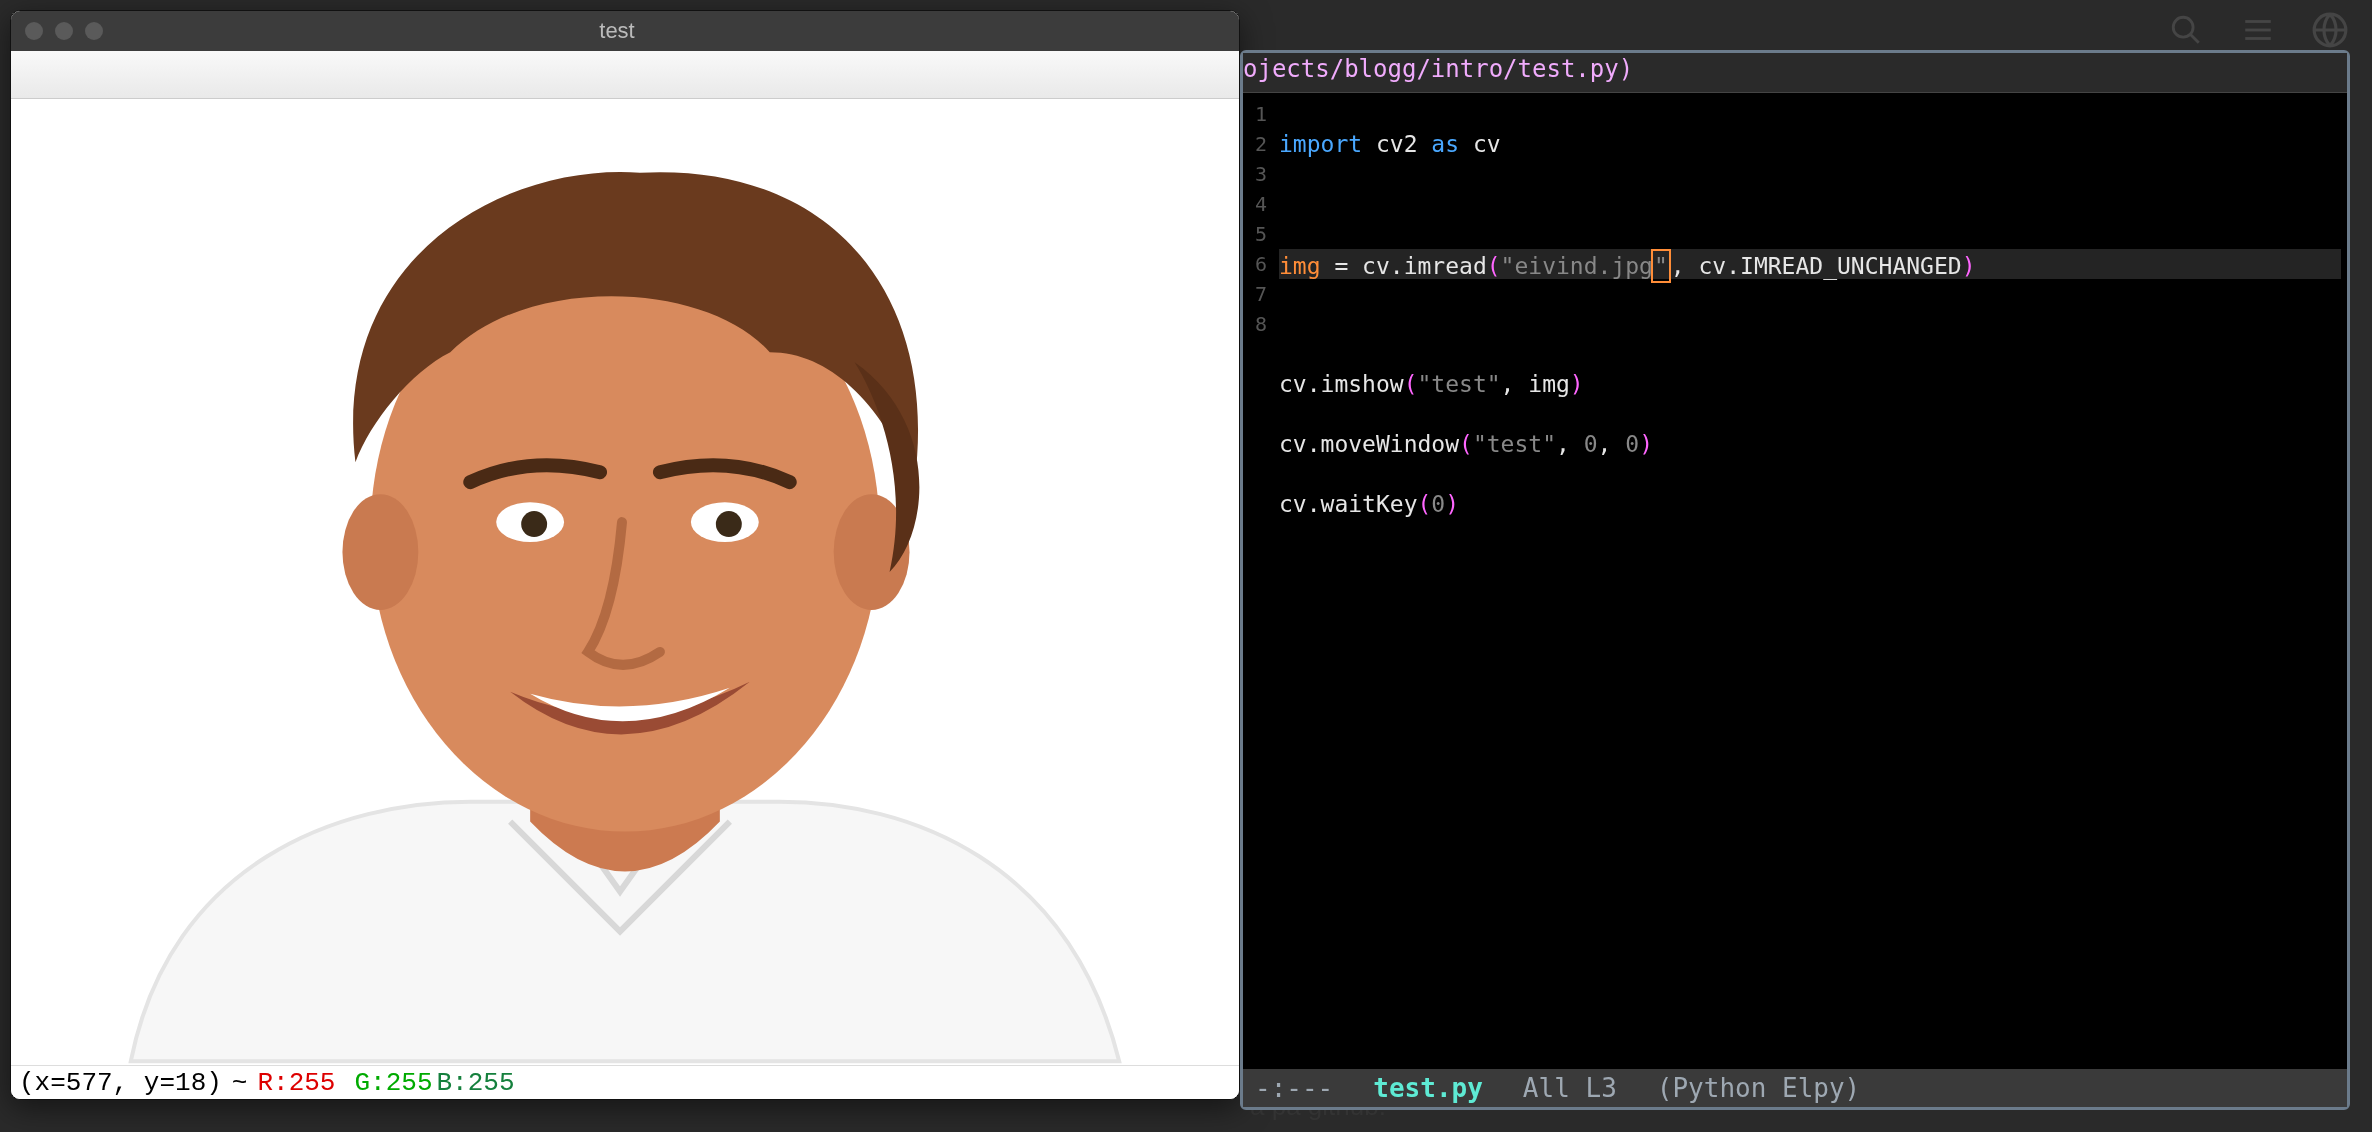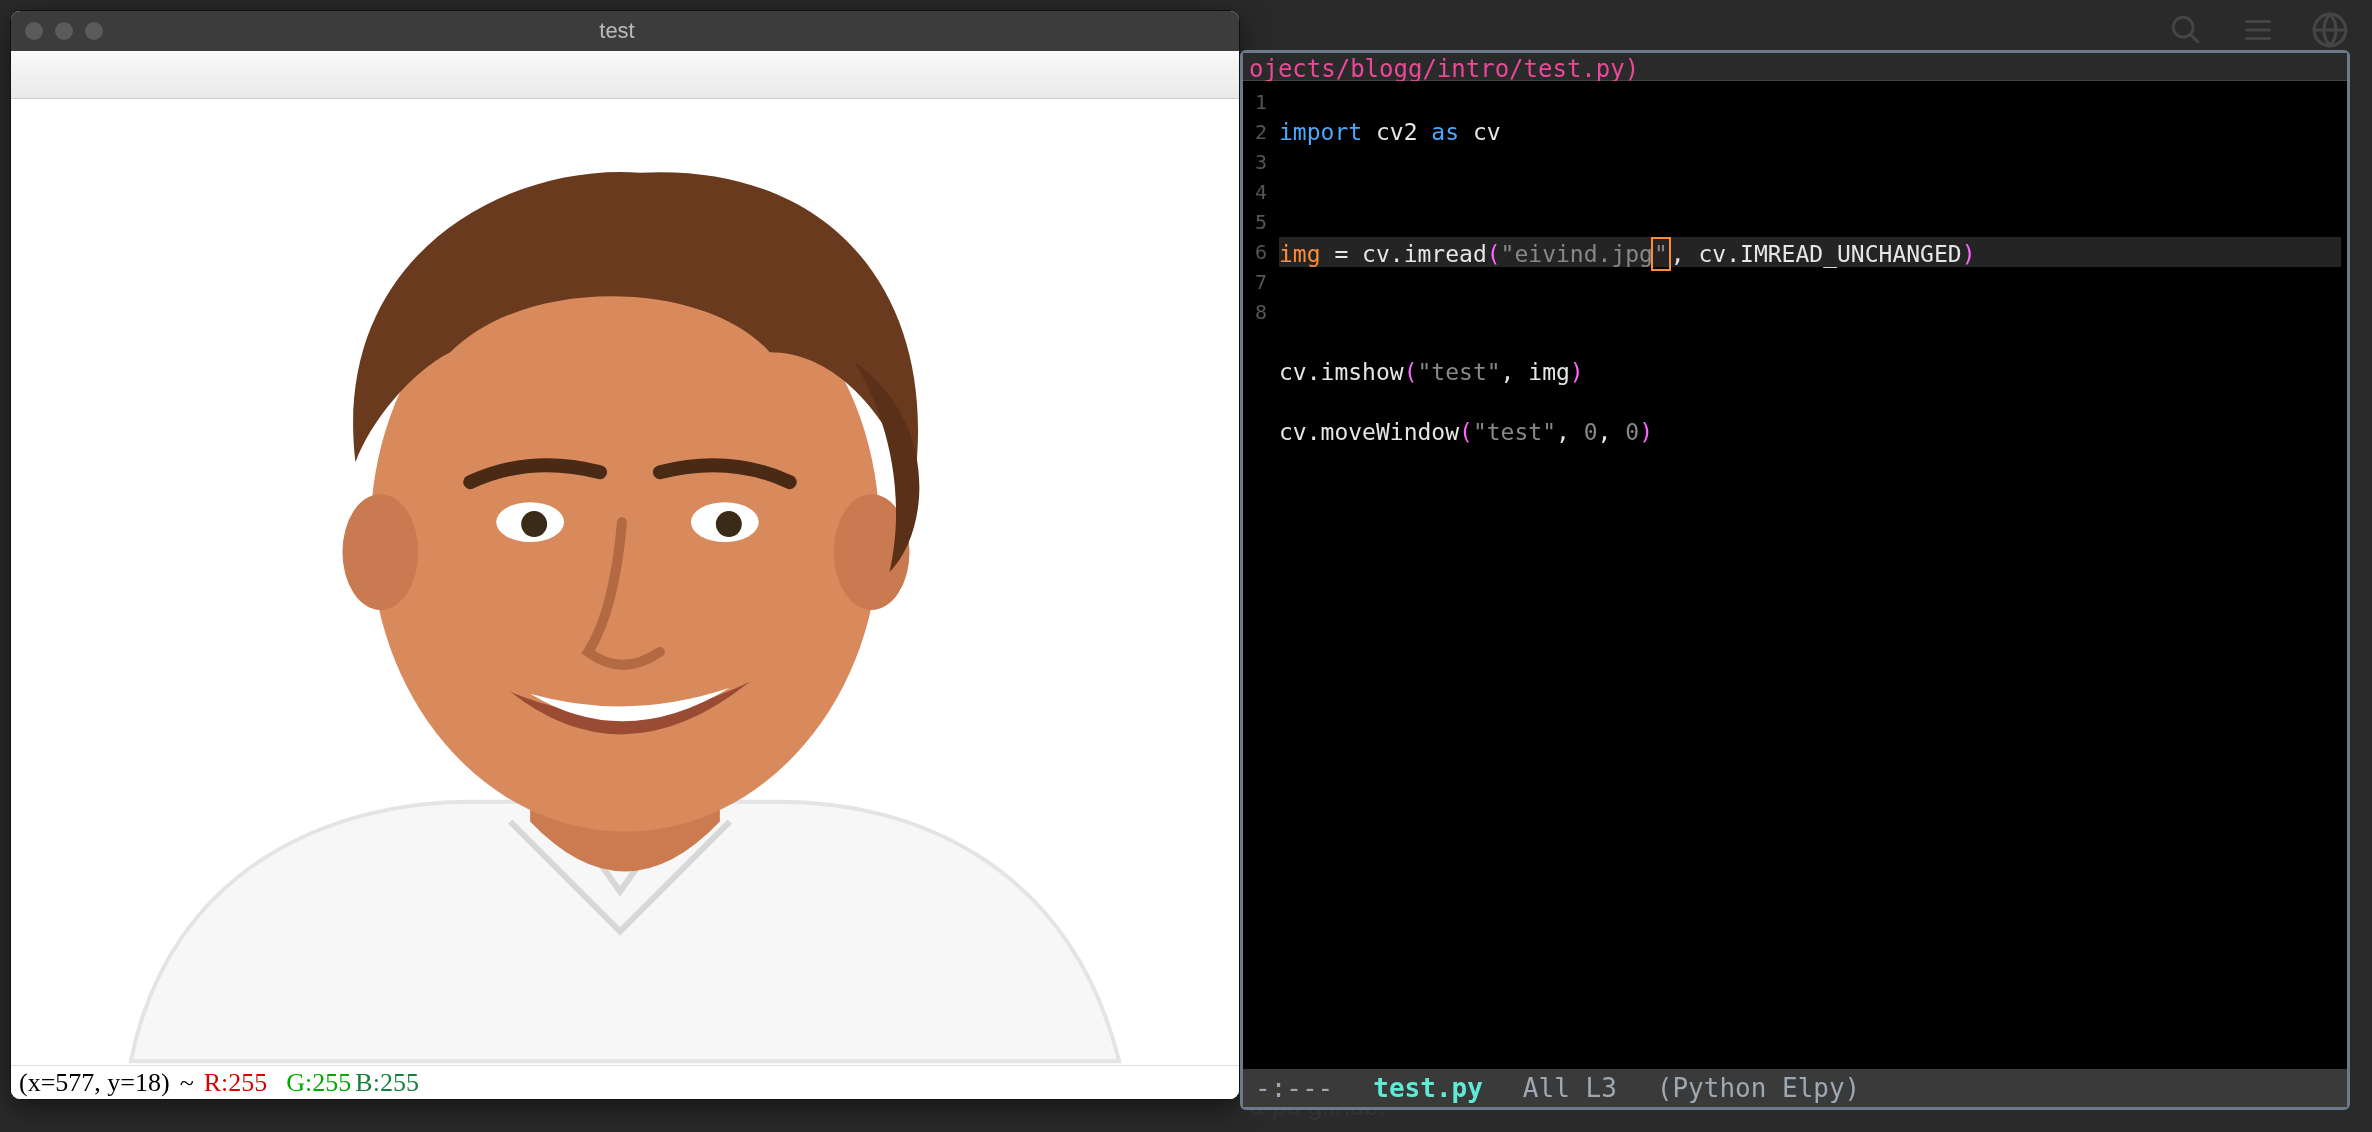--- a/index.html
+++ b/index.html
@@ -60,21 +60,21 @@
     background: #fff;
     position: relative;
   }
   .img-canvas svg { width: 100%; height: 100%; display: block; }
   .img-statusbar {
     height: 34px;
     background: #fff;
     display: flex;
     align-items: center;
     padding: 0 8px;
-    font-family: Liberation Serif, serif;
+    font-family: Liberation Mono, monospace;
     font-size: 26px;
     gap: 4px;
     border-top: 1px solid #ddd;
   }
   .sb-coord { color: #000; }
   .sb-tilde  { color: #000; margin: 0 6px; }
   .sb-r { color: #d00; }
   .sb-g { color: #0a0; margin-left: 15px; }
   .sb-b { color: #15803d; }
 
@@ -86,24 +86,24 @@
     width: 1110px;
     height: 1060px;
     background: #000;
     border: 3px solid #6b7b8b;
     border-radius: 6px;
     display: flex;
     flex-direction: column;
     font-family: Menlo, Consolas, "DejaVu Sans Mono", monospace;
   }
   .editor-path {
-    height: 28px;
-    color: #ec4899;
+    height: 40px;
+    color: #f0abfc;
     font-size: 24px;
-    padding: 2px 6px;
+    padding: 2px 0;
     background: #2a2a2a;
     border-bottom: 1px solid #444;
   }
   .editor-body {
     flex: 1;
     display: flex;
     background: #000;
     overflow: hidden;
   }
   .gutter {
@@ -284,20 +284,21 @@
       <div>8</div>
     </div>
 
     <div class="code">
 <div class="line"><span class="kw">import</span> <span class="id">cv2</span> <span class="kw">as</span> <span class="id">cv</span></div>
 <div class="line"></div>
 <div class="line hl-line"><span class="var">img</span><span class="op"> = </span><span class="id">cv</span><span class="dot">.</span><span class="fn">imread</span><span class="par">(</span><span class="str">"eivind.jpg</span><span class="cursor">"</span><span class="op">, </span><span class="id">cv</span><span class="dot">.</span><span class="const">IMREAD_UNCHANGED</span><span class="par">)</span></div>
 <div class="line"></div>
 <div class="line"><span class="id">cv</span><span class="dot">.</span><span class="fn">imshow</span><span class="par">(</span><span class="str">"test"</span><span class="op">, </span><span class="id">img</span><span class="par">)</span></div>
 <div class="line"><span class="id">cv</span><span class="dot">.</span><span class="fn">moveWindow</span><span class="par">(</span><span class="str">"test"</span><span class="op">, </span><span class="num">0</span><span class="op">, </span><span class="num">0</span><span class="par">)</span></div>
+<div class="line"><span class="id">cv</span><span class="dot">.</span><span class="fn">waitKey</span><span class="par">(</span><span class="num">0</span><span class="par">)</span></div>
     </div>
   </div>
 
   <div class="modeline">
     <span>-:---</span>
     <span class="file">test.py</span>
     <span>All L3</span>
     <span>(Python Elpy)</span>
   </div>
 </div>

